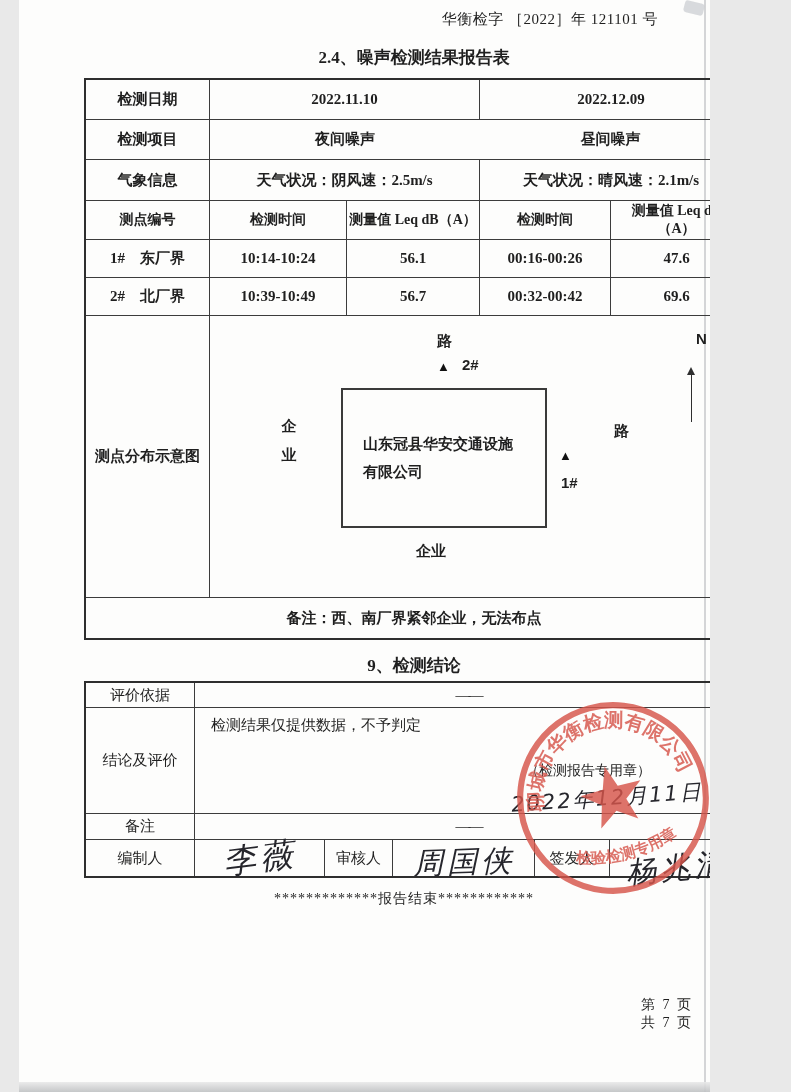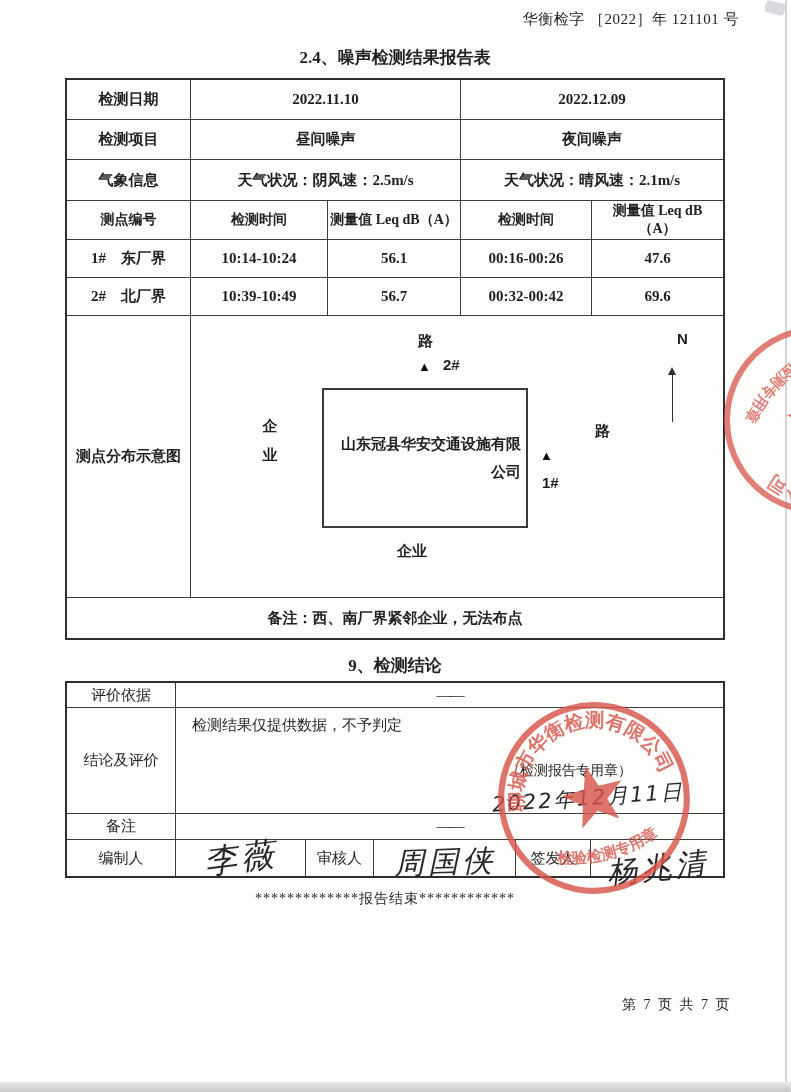--- a/index.html
+++ b/index.html
@@ -1,17 +1,17 @@
 <!DOCTYPE html>
 <html><head>
 <meta charset="utf-8">
 <style>
   html,body{margin:0;padding:0;background:#e9e9e9;}
-  .page{position:relative;width:791px;height:1092px;background:#fdfdfc;overflow:hidden;
-        font-family:"Liberation Serif","DejaVu Serif",serif;color:#1f1f1f;}
+  .page{position:relative;width:691px;height:1092px;background:#fdfdfc;overflow:hidden;
+        font-family:"Liberation Serif","DejaVu Serif",serif;color:#1f1f1f;margin-left:19px;}
   
   .edge-right{position:absolute;right:4px;top:0;width:2px;height:100%;background:#c9cbcd;opacity:.8;}
   .edge-bottom{position:absolute;left:0;bottom:0;width:100%;height:10px;
                background:linear-gradient(#e9e9e9,#bfc1c3);opacity:.9;}
   .corner-mark{position:absolute;right:6px;top:2px;width:20px;height:12px;background:#b9bdc2;
                border-radius:3px;transform:rotate(14deg);opacity:.55;}
 
   .doc-number{position:absolute;top:10px;right:52px;font-size:15px;letter-spacing:.5px;}
   .sec-title{position:absolute;left:65px;width:660px;text-align:center;font-weight:bold;font-size:17px;}
   .t44{top:46px;}
@@ -28,21 +28,21 @@
   .nr{border-right:none;} .nb{border-bottom:none;}
   .weather{justify-content:center;padding:0 26px;}
   .hdrcell{font-size:14px;padding:0 2px;text-align:center;}
 
   
   .diagram{position:relative;display:block;}
   .dg{position:absolute;font-size:15px;}
   .marker{color:#111;font-size:13px;line-height:1;}
   .company-box{position:absolute;left:131px;top:72px;width:206px;height:140px;border:2px solid #3a3a3a;
                display:flex;align-items:center;justify-content:center;box-sizing:border-box;}
-  .company-box span{display:block;text-align:right;font-size:15px;line-height:1.9;padding:0 5px;}
+  .company-box span{display:block;text-align:left;font-size:15px;line-height:1.9;padding:0 20px;}
   .vtext{width:18px;line-height:1.9;text-align:center;}
   .n-arrow{position:absolute;left:481px;top:54px;width:0;height:52px;border-left:1.5px solid #2f2f2f;}
   .n-arrow:before{content:"";position:absolute;left:-5px;top:-7px;border:4px solid transparent;
                   border-bottom:8px solid #2f2f2f;}
 
   
   .concl-cell{position:relative;display:block;}
   .concl-text{position:absolute;left:16px;top:8px;font-size:15px;}
   .stamp-caption{position:absolute;left:330px;top:54px;font-size:14px;}
   .hand{font-family:"DejaVu Sans","Liberation Sans",sans-serif;font-style:italic;color:#26262c;}
@@ -72,22 +72,22 @@
   <div class="doc-number">华衡检字 ［2022］年 121101 号</div>
 
   <div class="sec-title t44">2.4、噪声检测结果报告表</div>
 
   <div class="grid tbl1">
     <div class="c">检测日期</div>
     <div class="c sp2">2022.11.10</div>
     <div class="c sp2 nr">2022.12.09</div>
 
     <div class="c">检测项目</div>
+    <div class="c sp2 nr">夜间噪声</div>
     <div class="c sp2">昼间噪声</div>
-    <div class="c sp2 nr">夜间噪声</div>
 
     <div class="c">气象信息</div>
     <div class="c sp2 weather">
       <span>天气状况：阴</span>
       <span>风速：2.5m/s</span>
     </div>
     <div class="c sp2 nr weather">
       <span>天气状况：晴</span>
       <span>风速：2.1m/s</span>
     </div>

